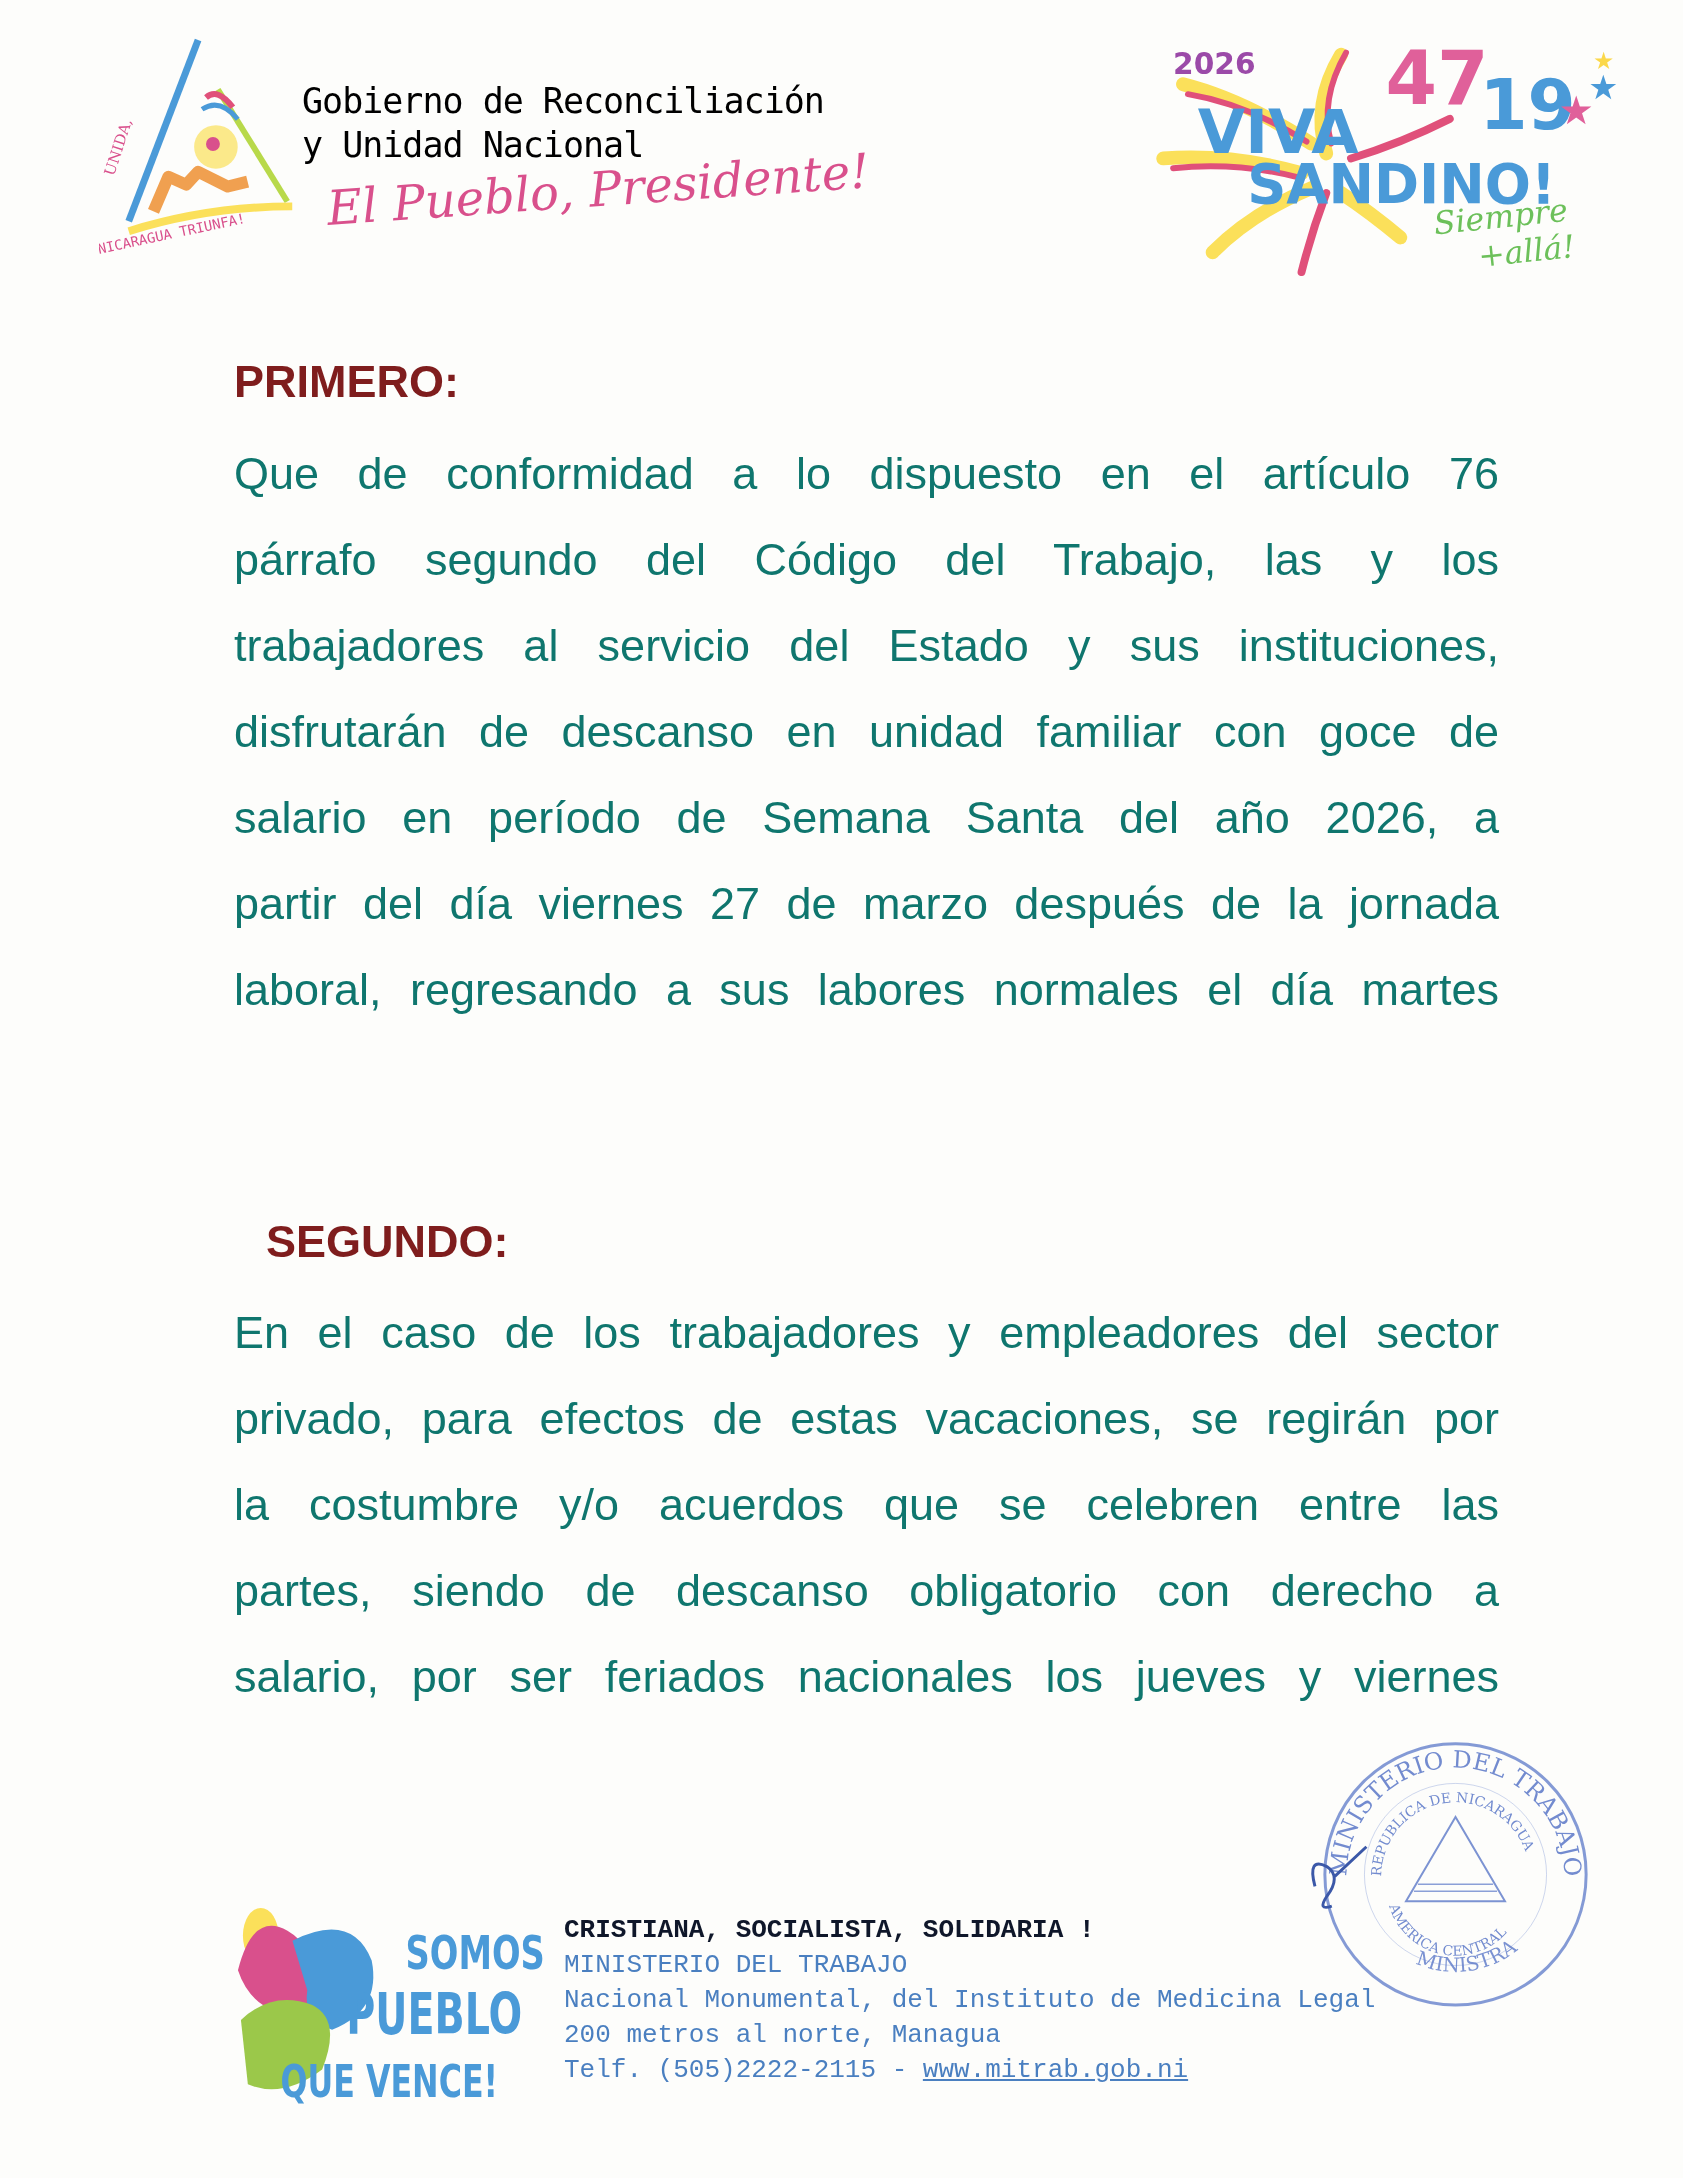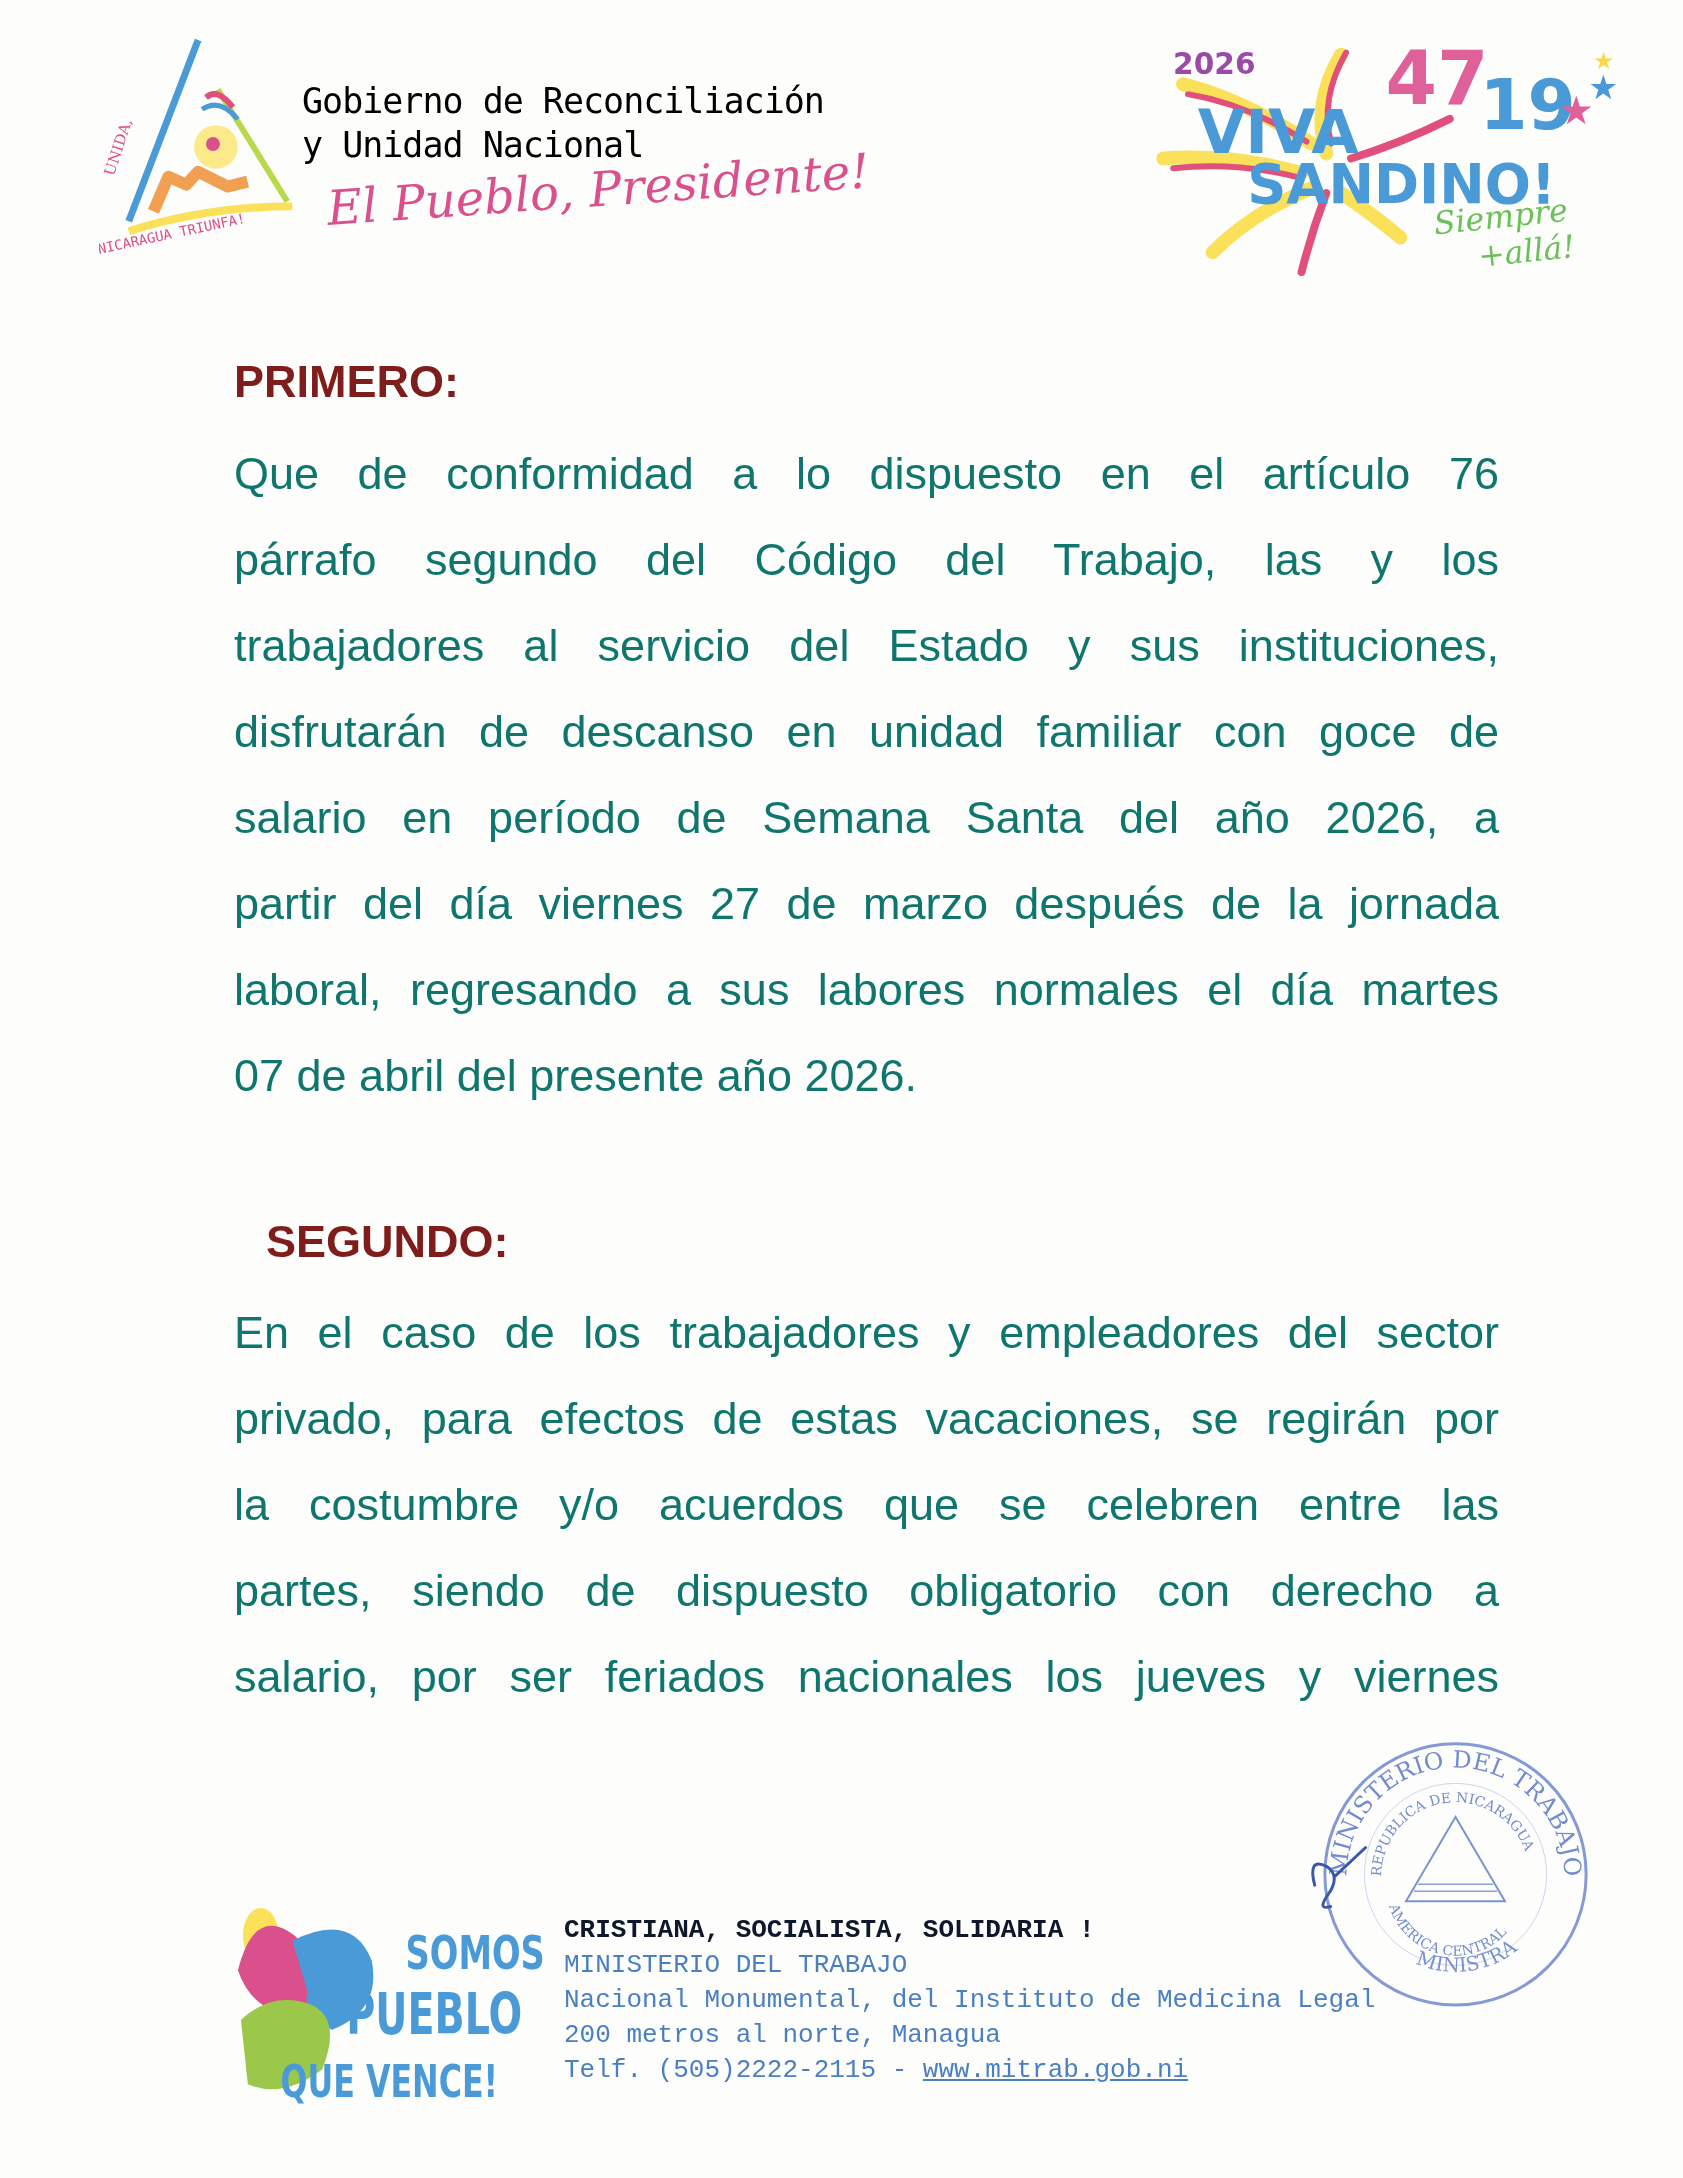--- a/index.html
+++ b/index.html
@@ -99,29 +99,28 @@
 
 <div class="abs section-head" style="top:356px;">PRIMERO:</div>
 <div class="abs para" style="top:431px;">
   <span class="line">Que de conformidad a lo dispuesto en el artículo 76</span>
   <span class="line">párrafo segundo del Código del Trabajo, las y los</span>
   <span class="line">trabajadores al servicio del Estado y sus instituciones,</span>
   <span class="line">disfrutarán de descanso en unidad familiar con goce de</span>
   <span class="line">salario en período de Semana Santa del año 2026, a</span>
   <span class="line">partir del día viernes 27 de marzo después de la jornada</span>
   <span class="line">laboral, regresando a sus labores normales el día martes</span>
-  <span class="line last">07 de abril del presente año 2026.</span>
 </div>
 
 <div class="abs section-head" style="top:1216px;margin-left:32px;">SEGUNDO:</div>
 <div class="abs para" style="top:1290px;">
   <span class="line">En el caso de los trabajadores y empleadores del sector</span>
   <span class="line">privado, para efectos de estas vacaciones, se regirán por</span>
   <span class="line">la costumbre y/o acuerdos que se celebren entre las</span>
-  <span class="line">partes, siendo de dispuesto obligatorio con derecho a</span>
+  <span class="line">partes, siendo de descanso obligatorio con derecho a</span>
   <span class="line">salario, por ser feriados nacionales los jueves y viernes</span>
 </div>
 
 <svg id="stamp" class="abs" viewBox="0 0 300 290">
   <defs>
     <path id="outerArc" d="M40 150 A110 110 0 0 1 260 150"></path>
     <path id="innerArc" d="M75 150 A75 75 0 0 1 225 150"></path>
     <path id="innerArcBottom" d="M80 160 A70 70 0 0 0 220 160"></path>
     <path id="outerArcBottom" d="M60 190 A100 100 0 0 0 240 190"></path>
   </defs>

